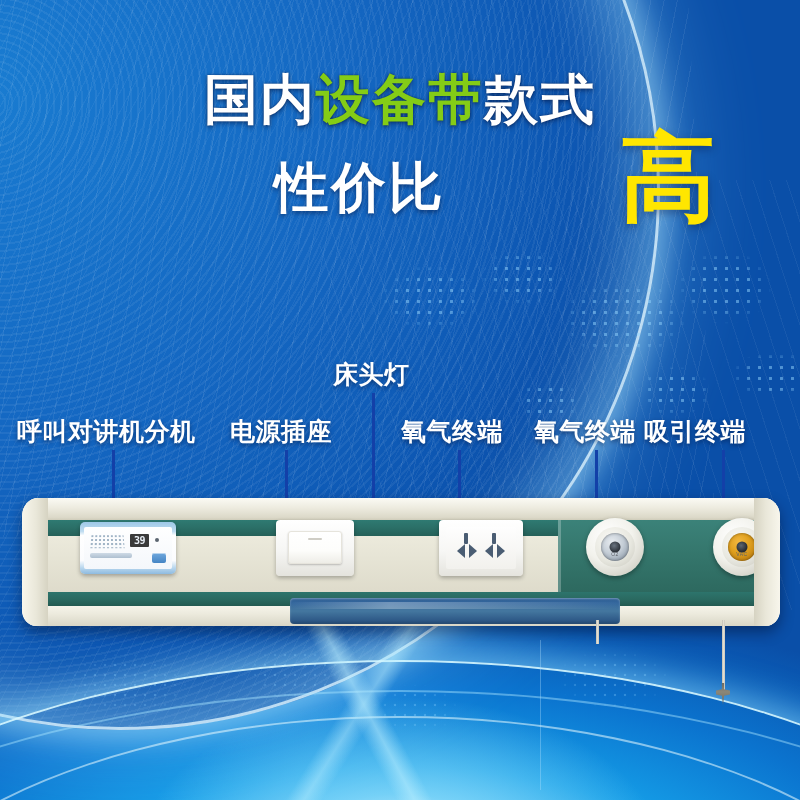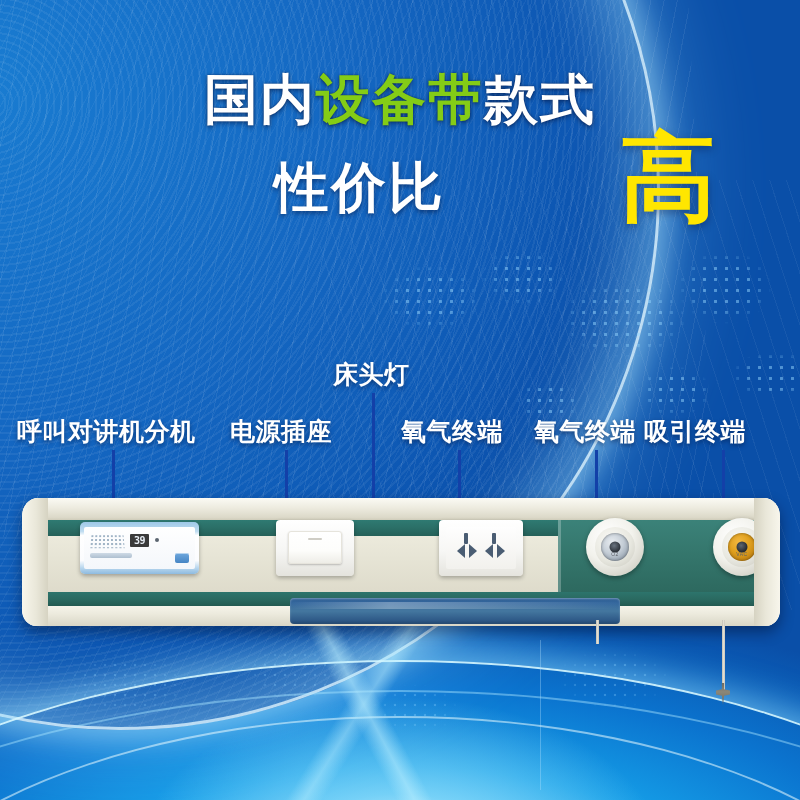--- a/index.html
+++ b/index.html
@@ -229,21 +229,21 @@
   .cap{
     position:absolute; top:0; width:26px; height:128px;
     background:linear-gradient(90deg,#f8f6ec 0%,#e9e7d9 55%,#d6d3c2 100%);
   }
   .cap-l{ left:0; border-radius:16px 0 0 14px/18px 0 0 16px; }
   .cap-r{ right:0; border-radius:0 16px 14px 0/0 18px 16px 0;
           background:linear-gradient(270deg,#f8f6ec 0%,#e9e7d9 55%,#d6d3c2 100%); }
 
   
   .intercom{
-    position:absolute; left:58px; top:24px; width:119px; height:52px;
+    position:absolute; left:58px; top:24px; width:96px; height:52px;
     border-radius:5px;
     background:linear-gradient(180deg,#9fc9e8 0%,#bfdcf0 18%,#ffffff 26%,#fbfcfe 74%,#b9d7ee 88%,#8ebbe0 100%);
     box-shadow:0 2px 4px rgba(0,0,0,.3);
   }
   .ic-inner{
     position:absolute; left:4px; top:5px; right:4px; bottom:5px;
     background:linear-gradient(180deg,#ffffff 0%,#f4f7fb 100%);
     border-radius:2px;
   }
   .ic-grille{

